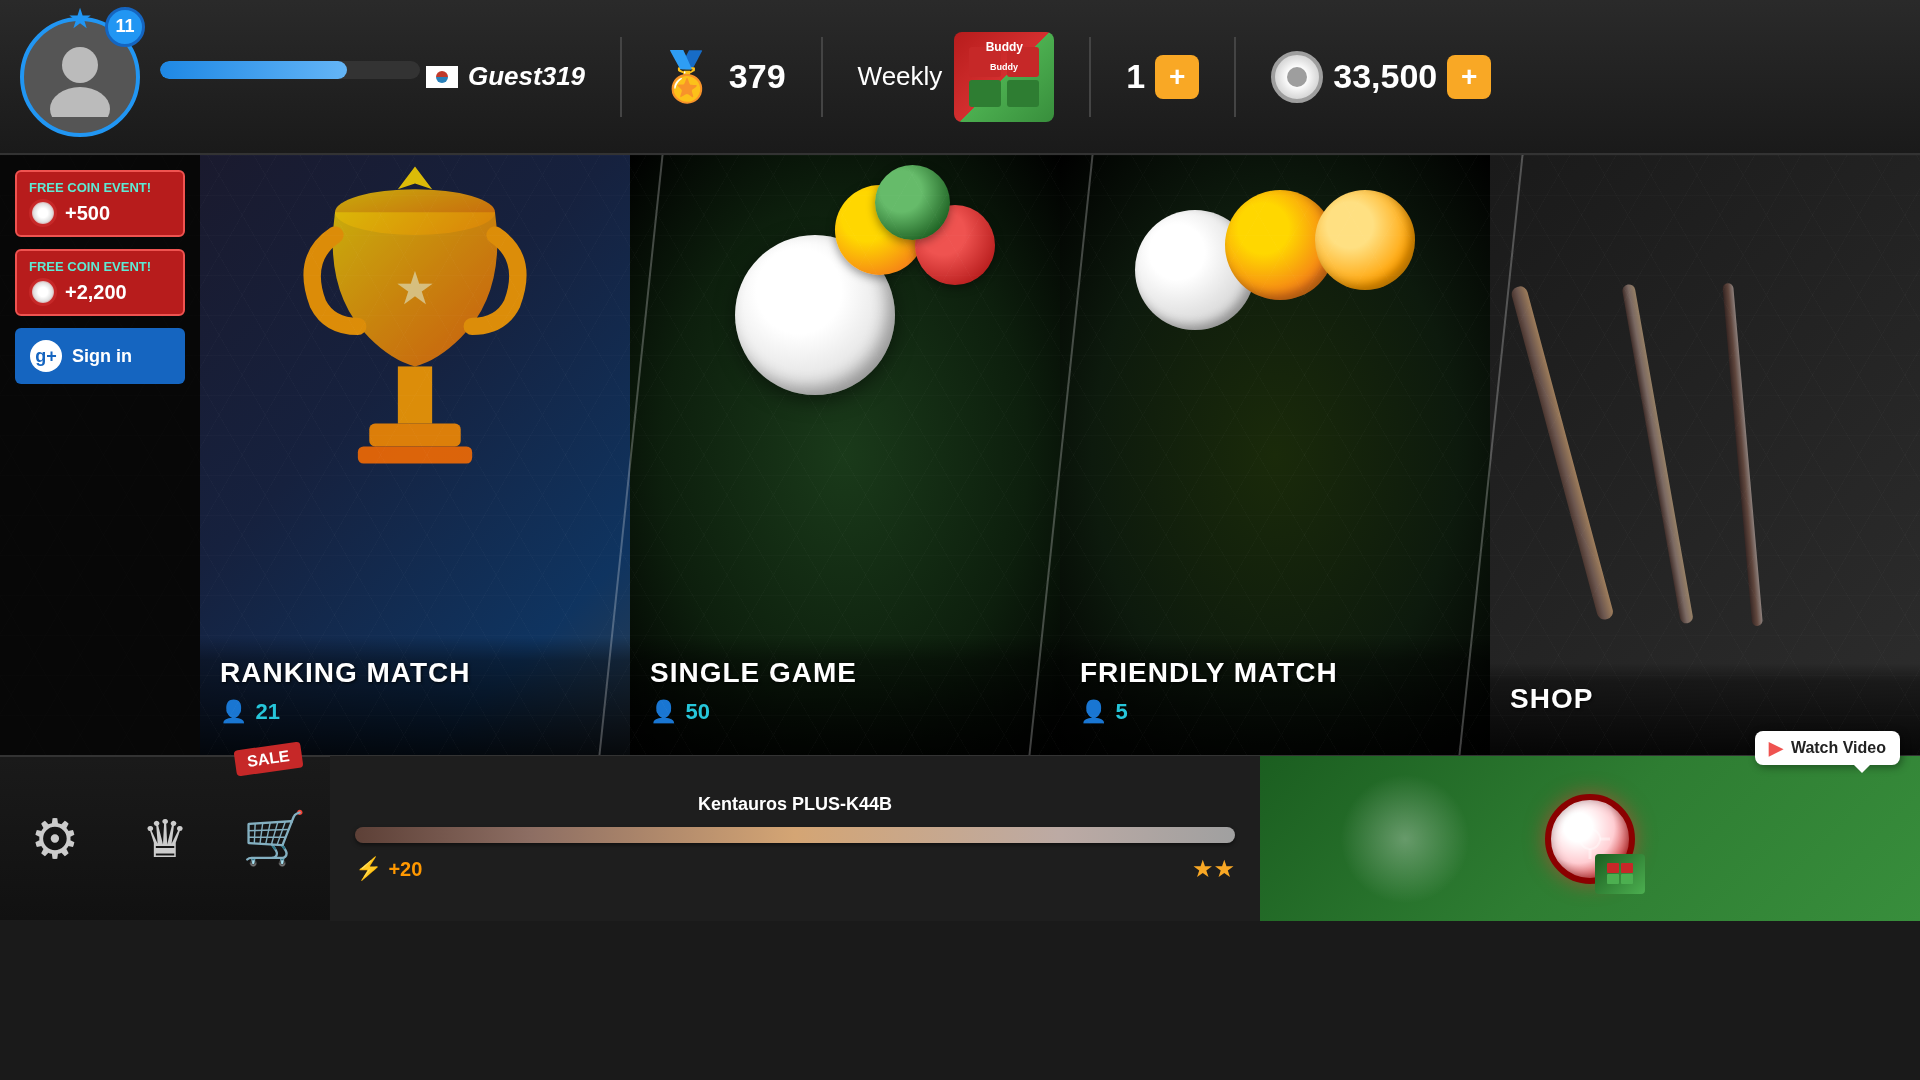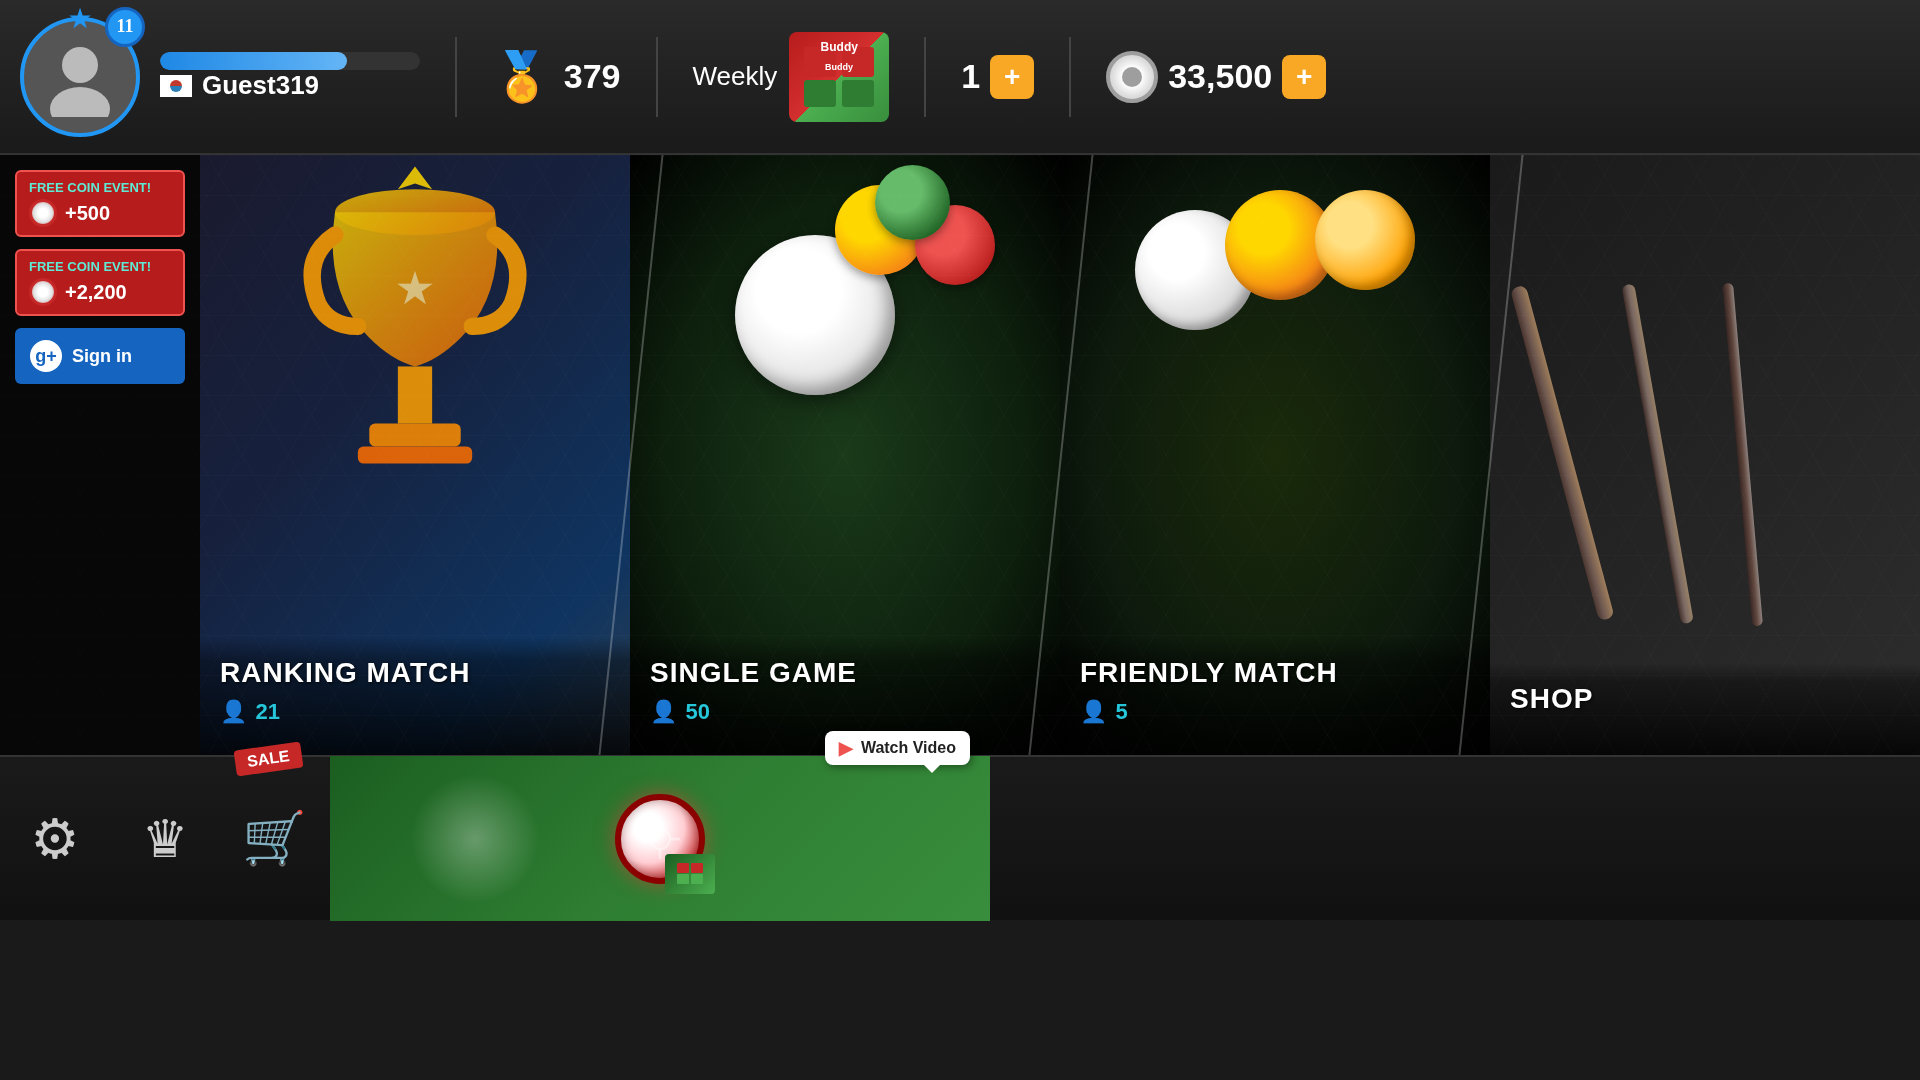--- a/index.html
+++ b/index.html
@@ -51,34 +51,35 @@
       border-radius: 50%;
       width: 40px;
       height: 40px;
       display: flex;
       align-items: center;
       justify-content: center;
       font-size: 18px;
       font-weight: bold;
       color: white;
       border: 3px solid #1565C0;
-      font-family: Liberation Serif, serif;
     }
     .level-star {
       position: absolute;
       top: -15px;
       left: 50%;
       transform: translateX(-50%);
       color: #2196F3;
       font-size: 28px;
     }
 
     .player-info {
       display: flex;
-      flex-direction: column;
+      flex-direction: row;
+      gap: 6px;
+      font-style: italic;
     }
     .player-name {
       color: white;
       font-size: 26px;
       font-weight: bold;
     }
     .xp-bar-container {
       width: 260px;
       height: 18px;
       background: #333;
@@ -790,20 +791,31 @@
 
   <div class="bottom-icon-btn">
     <span style="font-size:52px;color:#ccc;">♛</span>
   </div>
 
   <div class="bottom-icon-btn" style="position:relative;">
     <div class="sale-tag">SALE</div>
     <span style="font-size:52px;color:#ccc;">🛒</span>
   </div>
 
+  <div class="cue-item-area">
+    <div class="cue-name">Kentauros PLUS-K44B</div>
+    <div class="cue-visual"></div>
+    <div class="cue-stats">
+      <div class="cue-power">
+        <span class="lightning-icon">⚡</span>
+        <span>+20</span>
+      </div>
+      <div class="cue-stars">★★</div>
+    </div>
+  </div>
 
   <div class="free-coin-btn">
     <div class="watch-video-bubble">
       <span class="play-icon-small">▶</span>
       <span>Watch Video</span>
     </div>
     <div class="starburst"></div>
 
     <div class="free-coin-chip">
       <div class="chip-large">

